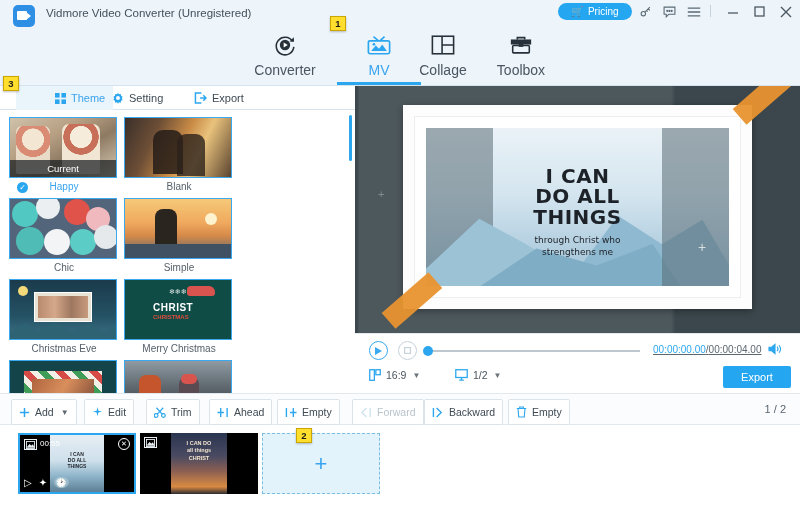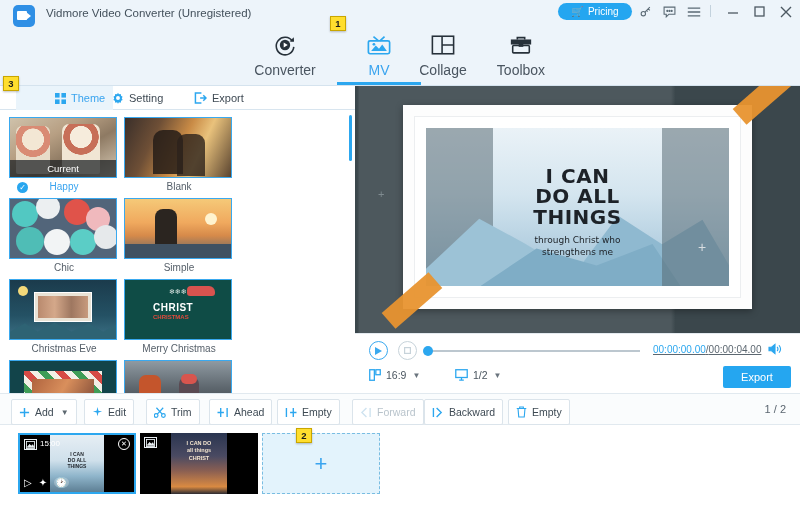--- a/index.html
+++ b/index.html
@@ -677,21 +677,21 @@
           <div>DO ALL</div>
           <div>THINGS</div>
         </div>
       </div>
       <div class="c-badge">
         <svg width="9" height="8" viewBox="0 0 10 9" fill="none" stroke="#e8eef2" stroke-width="1">
           <rect x="0.5" y="0.5" width="9" height="8"></rect>
             <path d="M1.5 7 L4 3.8 L5.8 6 L7.4 4.2 L9 7 Z" fill="#e8eef2"></path>
         </svg>
       </div>
-      <div class="c-time">15:00</div>
+      <div class="c-time">00:55</div>
       <div class="c-close">✕</div>
       <div class="c-tools">
         <span>▷</span>
         <span>✦</span>
         <span class="hl">🕑</span>
       </div>
     </div>
 
     <div class="clip c2">
       <div class="inner-img">

